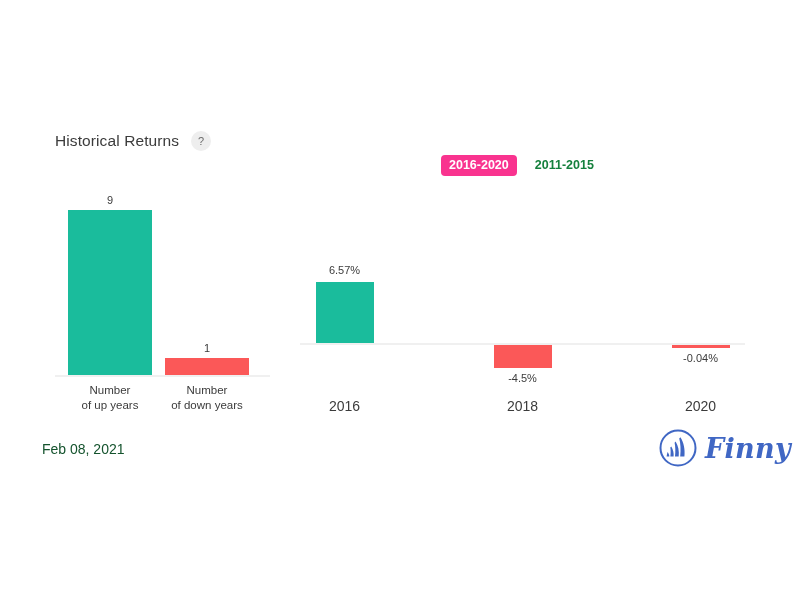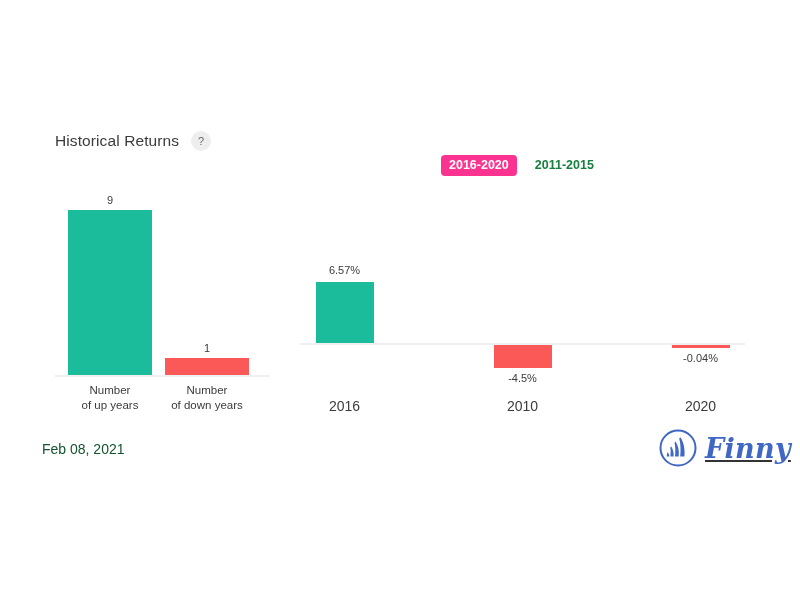--- a/index.html
+++ b/index.html
@@ -193,21 +193,20 @@
     font-size: 14px;
     color: #14532d;
   }
   #brand-logo {
     position: absolute;
     left: 658px;
     top: 428px;
     display: flex;
     align-items: center;
     gap: 7px;
-    text-decoration: underline;
   }
   #brand-mark { display: block; }
   #brand-name {
     font-family: "DejaVu Serif", serif;
     font-style: italic;
     font-weight: bold;
     font-size: 27px;
     color: #4067c4;
     letter-spacing: .3px;
   }
@@ -258,21 +257,21 @@
   <div class="return-col r0">
     <div class="return-value" style="top: 59px;">6.57%</div>
     <div class="return-bar pos" style="background: rgb(26, 188, 156); height: 61px;"></div>
     <div class="return-year">2016</div>
   </div>
 
 
   <div class="return-col r2">
     <div class="return-value" style="top: 167px;">-4.5%</div>
     <div class="return-bar neg" style="background: rgb(251, 88, 88); height: 23px;"></div>
-    <div class="return-year">2010</div>
+    <div class="return-year">2018</div>
   </div>
 
 
   <div class="return-col r4">
     <div class="return-value" style="top: 147px;">-0.04%</div>
     <div class="return-bar neg" style="background: rgb(251, 88, 88); height: 3px;"></div>
     <div class="return-year">2020</div>
   </div>
 </div>
 

